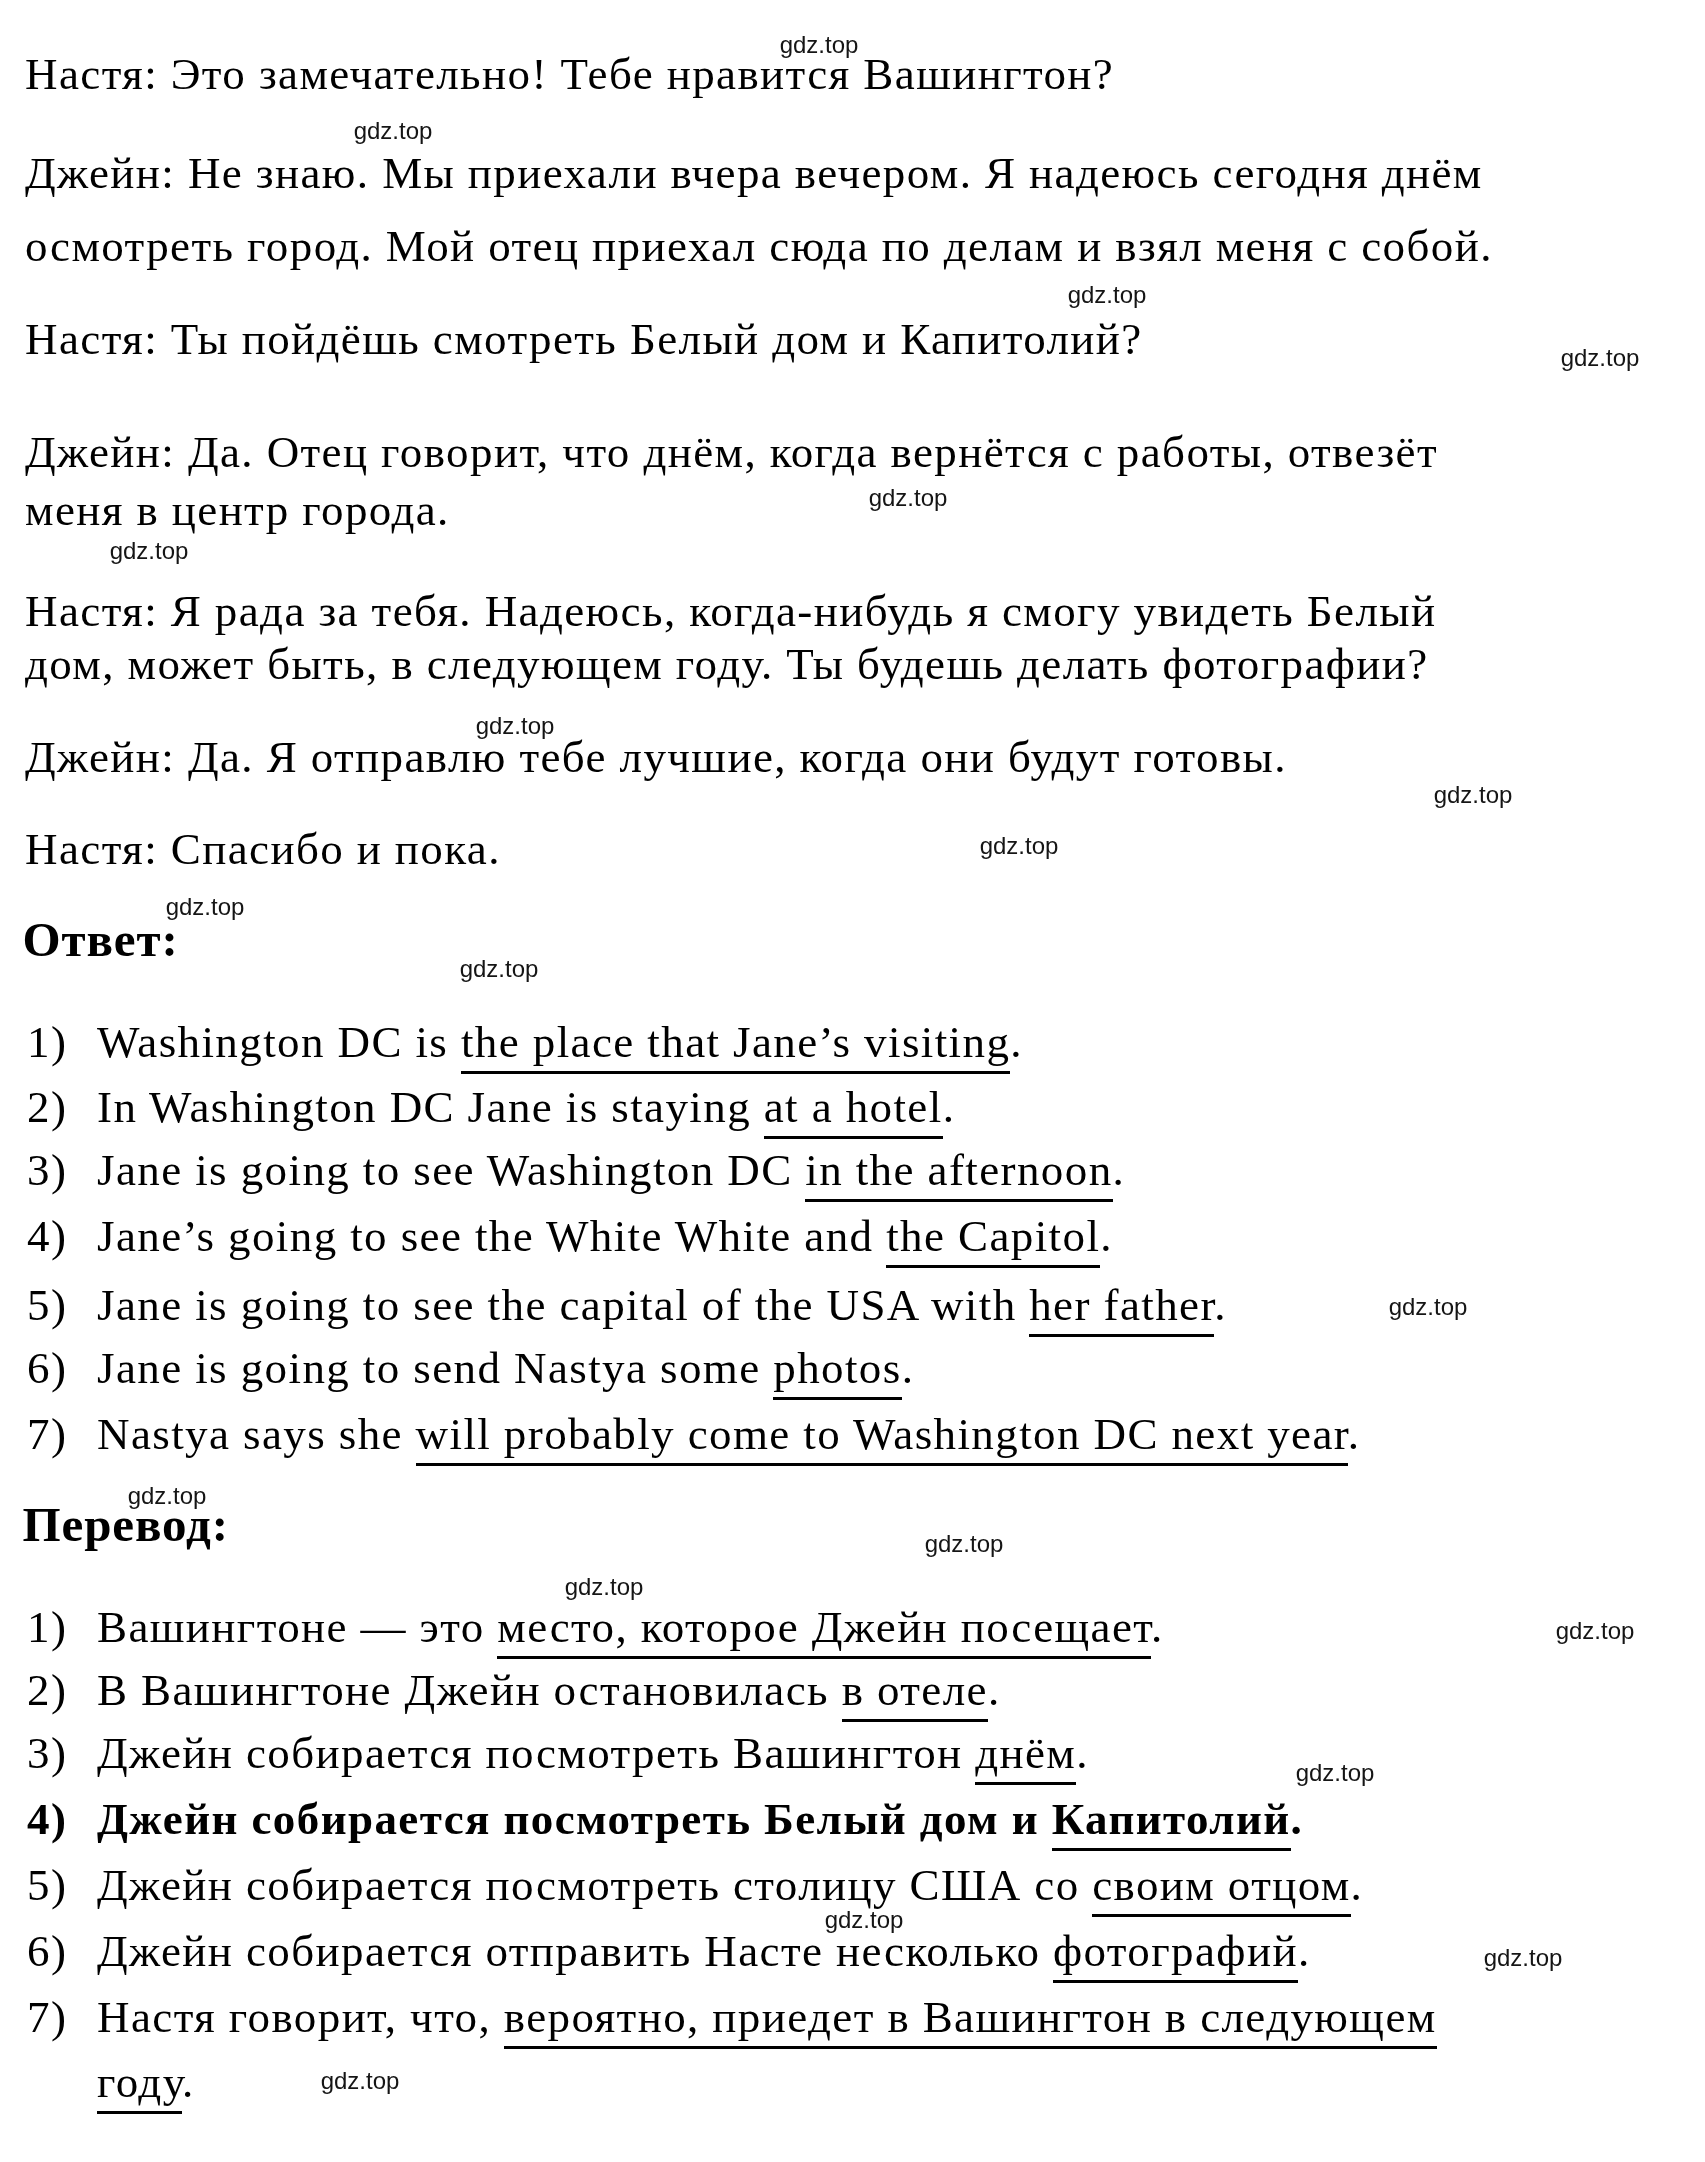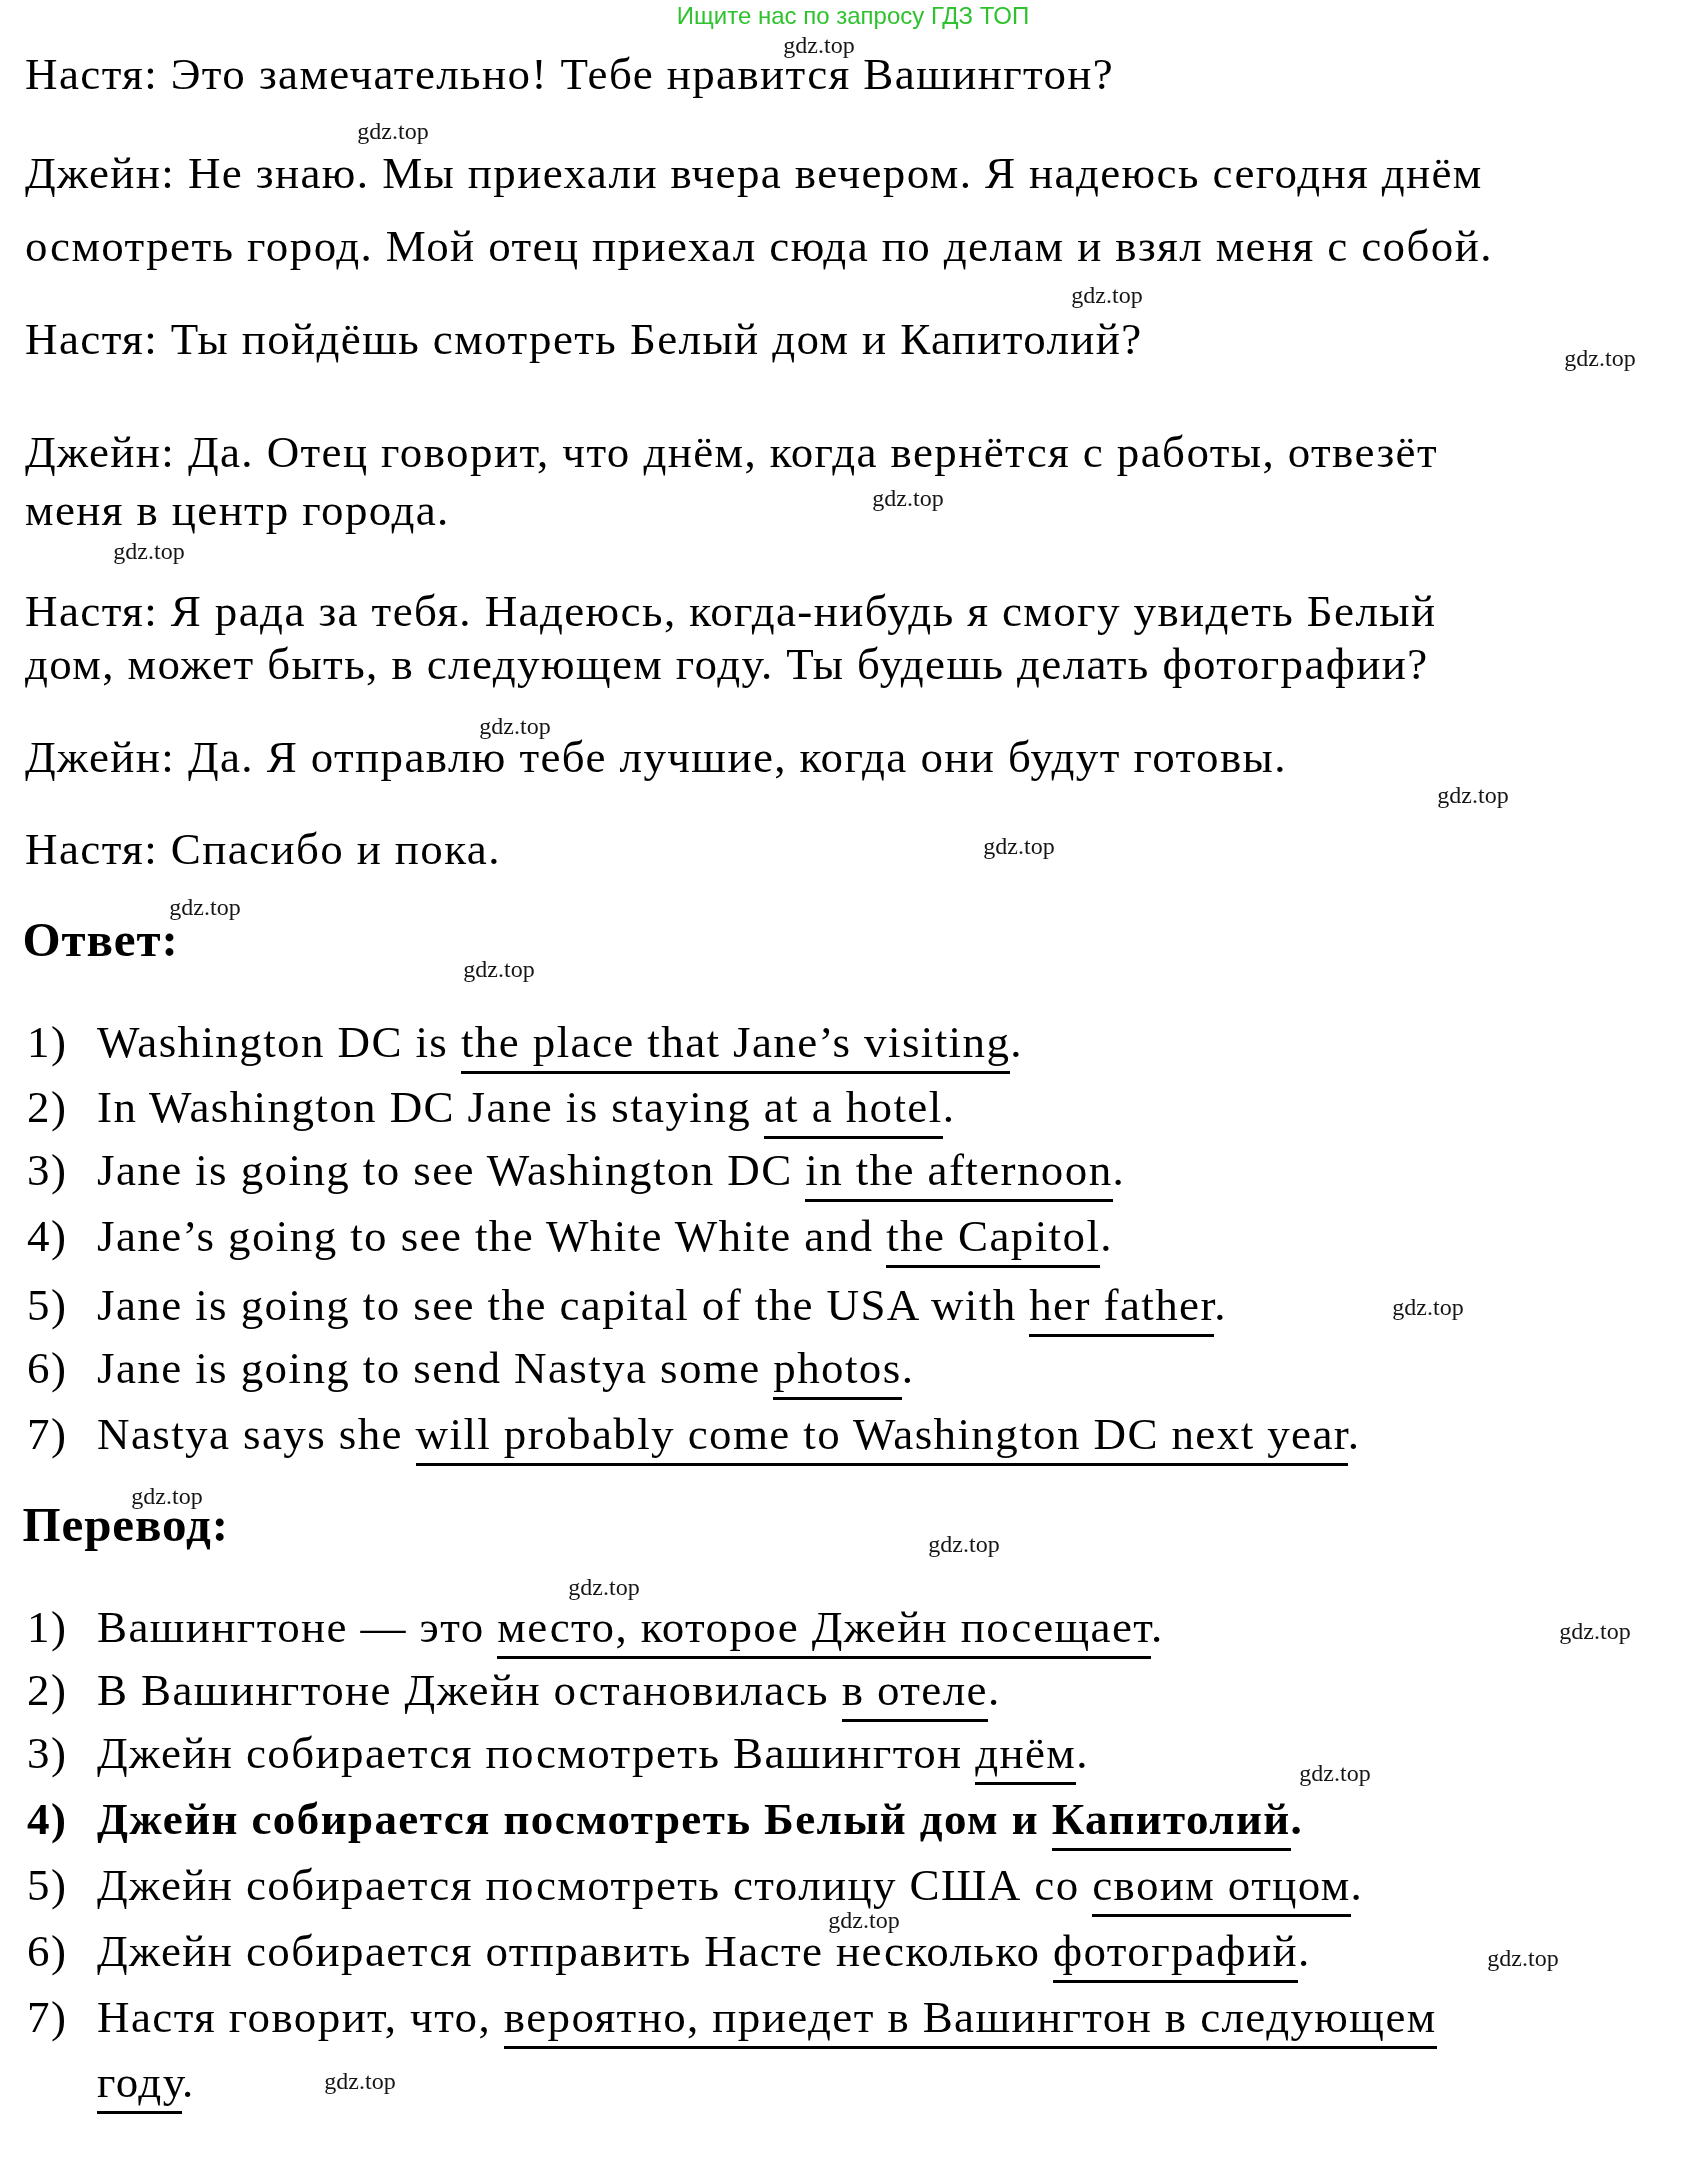--- a/index.html
+++ b/index.html
@@ -1,39 +1,38 @@
 <!DOCTYPE html>
 <html style="font-size:14.4px"><head>
 <meta charset="utf-8">
 <style>
   html,body{margin:0;padding:0;background:#fff;}
   .page{position:relative;width:1706px;height:2162px;background:#ffffff;
         font-family:"Liberation Serif",serif;color:#000;overflow:hidden;}
   .banner{position:absolute;top:1.8px;left:0;width:100%;text-align:center;
         font-family:"Liberation Sans",sans-serif;font-size:24px;color:#2ec22e;}
   .wm{position:absolute;transform:translate(-50%,-50%);
-        font-family:Liberation Serif, serif;font-size:24px;color:#151515;
+        font-family:Liberation Sans, sans-serif;font-size:24px;color:#151515;
         white-space:nowrap;}
   .line{position:absolute;left:25px;font-size:45px;line-height:1.15;
         white-space:nowrap;letter-spacing:1.4px;}
   .item{left:27px;}
   .num{display:inline-block;width:70px;}
   .u{border-bottom:3.6px solid #000;padding-bottom:3.6px;}
   .heading{position:absolute;left:22.5px;margin:0;font-size:49px;font-weight:bold;
         letter-spacing:0.9px;}
   #answer-heading{top:911px;}
   #translation-heading{top:1496px;}
   .footer{position:absolute;top:2135px;left:0;width:100%;text-align:center;
         font-family:"Liberation Sans",sans-serif;font-size:21.6px;color:#7030a0;}
 </style>
 </head>
 <body>
 
 <div class="page">
-  <div class="banner">Ищите нас по запросу ГДЗ ТОП</div>
 
   <div id="watermarks">
       <div class="wm" style="left: 819px; top: 45px;">gdz.top</div>
       <div class="wm" style="left: 393px; top: 131px;">gdz.top</div>
       <div class="wm" style="left: 1107px; top: 295px;">gdz.top</div>
       <div class="wm" style="left: 1600px; top: 358px;">gdz.top</div>
       <div class="wm" style="left: 908px; top: 498px;">gdz.top</div>
       <div class="wm" style="left: 149px; top: 551px;">gdz.top</div>
       <div class="wm" style="left: 515px; top: 726px;">gdz.top</div>
       <div class="wm" style="left: 1473px; top: 795px;">gdz.top</div>

